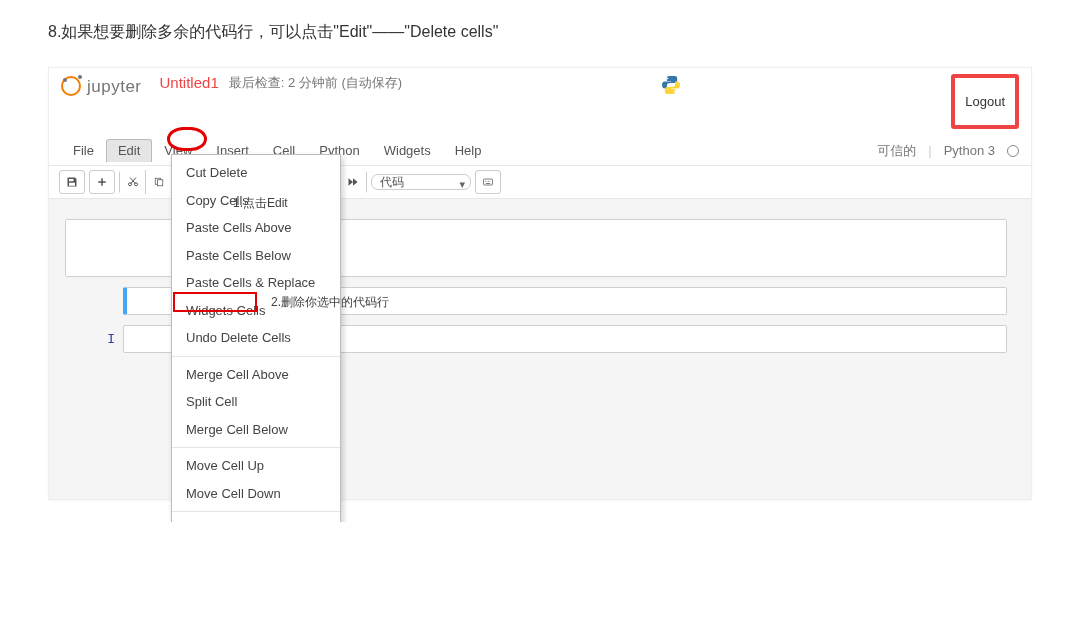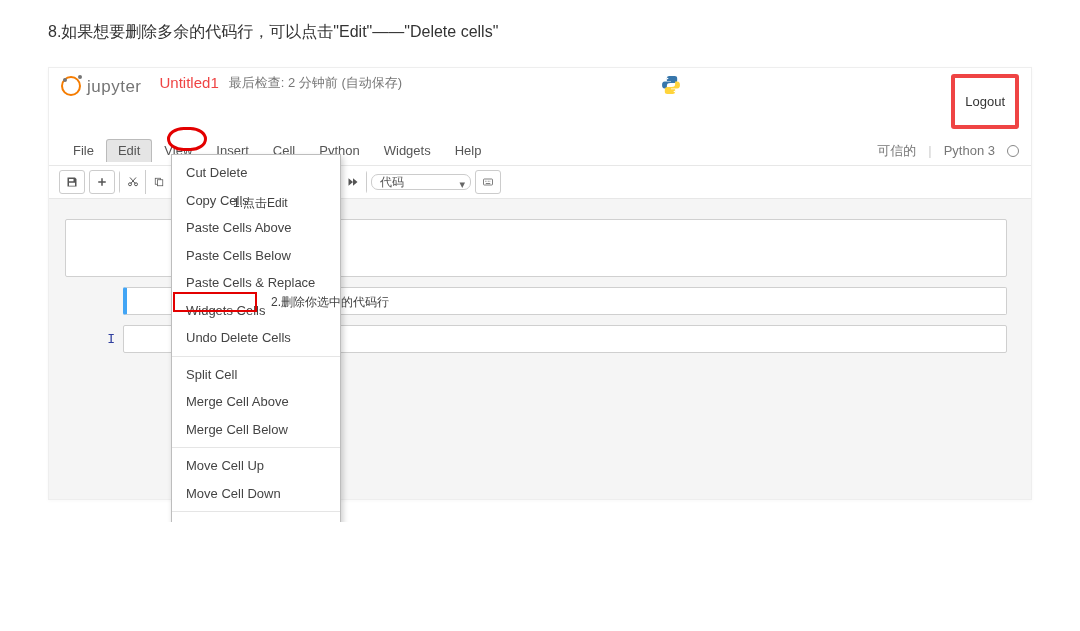--- a/index.html
+++ b/index.html
@@ -186,22 +186,22 @@
 
     <div class="dropdown" id="dropdown">
         <div class="dd-item">Cut Delete</div>
         <div class="dd-item">Copy Cells</div>
         <div class="dd-item">Paste Cells Above</div>
         <div class="dd-item">Paste Cells Below</div>
         <div class="dd-item">Paste Cells &amp; Replace</div>
         <div class="dd-item">Widgets Cells</div>
         <div class="dd-item">Undo Delete Cells</div>
         <div class="dd-sep"></div>
+        <div class="dd-item">Merge Cell Above</div>
         <div class="dd-item">Split Cell</div>
-        <div class="dd-item">Merge Cell Above</div>
         <div class="dd-item">Merge Cell Below</div>
         <div class="dd-sep"></div>
         <div class="dd-item">Move Cell Up</div>
         <div class="dd-item">Move Cell Down</div>
         <div class="dd-sep"></div>
         <div class="dd-item">Edit Notebook Metadata</div>
         <div class="dd-sep"></div>
         <div class="dd-item">Find and Replace</div>
         <div class="dd-sep"></div>
         <div class="dd-item">Cut Cell Attachments</div>

